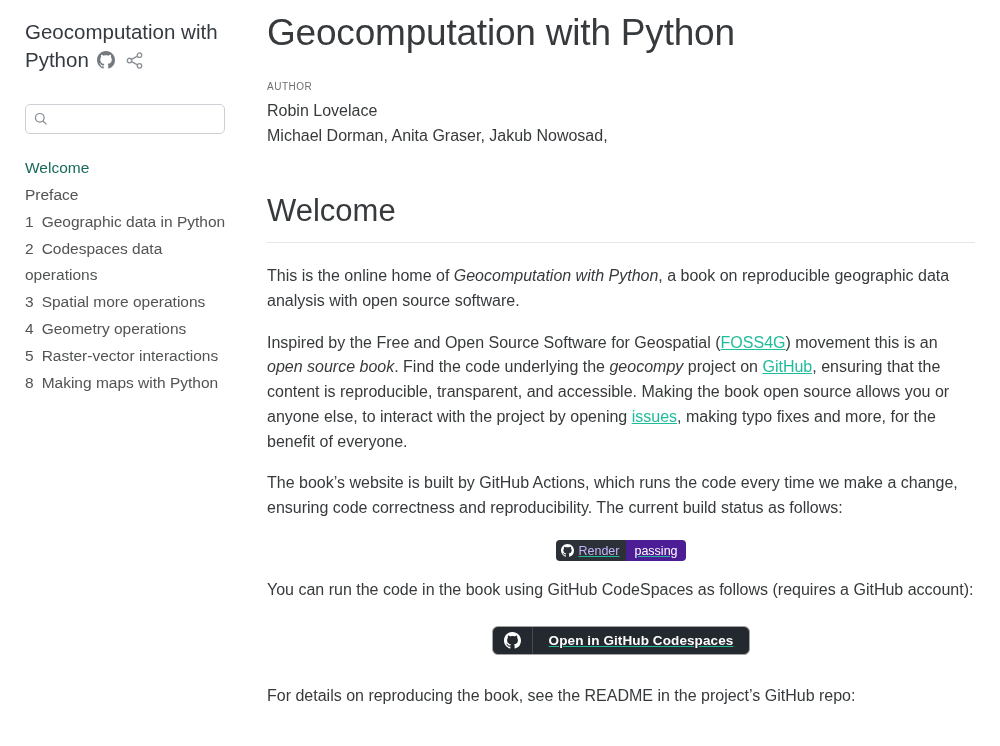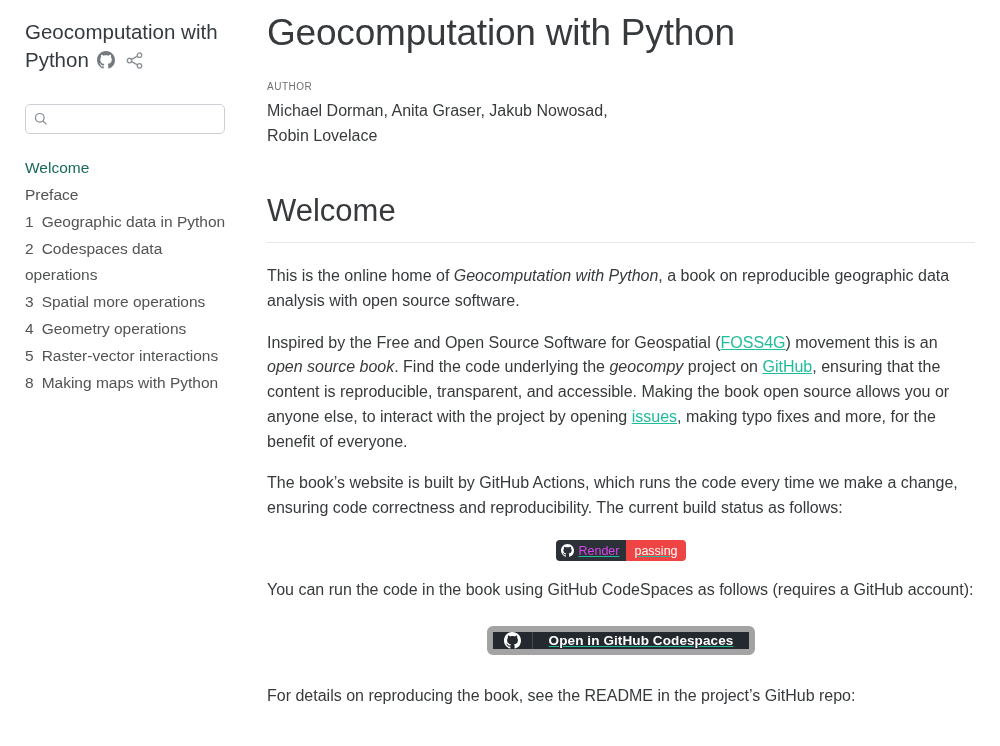--- a/index.html
+++ b/index.html
@@ -124,37 +124,37 @@
     border-radius: 4px;
     overflow: hidden;
     font-size: 12.5px;
     cursor: pointer;
     text-decoration: none;
   }
   .gh-badge .badge-left {
     display: flex; align-items: center;
     gap: 4px;
     padding: 0 7px 0 5px;
-    color: #d946ef;
+    color: #c4b5fd;
   }
   .gh-badge .badge-right {
     display: flex; align-items: center;
     padding: 0 8px;
     color: #ffffff;
   }
 
   
   .codespaces-row { text-align: center; margin-top: 23px; }
   .codespaces-btn {
     display: inline-flex;
     align-items: stretch;
     height: 29px;
     background: #24292f;
     border-radius: 6px;
-    border: 6px solid #a3a3a3;
+    border: 1px solid #a3a3a3;
     overflow: hidden;
     cursor: pointer;
     text-decoration: none;
   }
   .codespaces-btn .btn-icon-box {
     display: flex; align-items: center;
     padding: 0 11px;
     border-right: 1px solid #424a53;
   }
   .codespaces-btn .btn-label {
@@ -222,40 +222,40 @@
         <a><span class="chap-num">8</span><span>Making maps with Python</span></a>
       </li>
   </ul>
 </nav>
 
 <main class="main">
   <h1 class="page-title">Geocomputation with Python</h1>
 
   <div class="author-label">AUTHOR</div>
   <div class="authors">
+    <div>Robin Lovelace</div>
     <div>Michael Dorman, Anita Graser, Jakub Nowosad,</div>
-    <div>Robin Lovelace</div>
   </div>
 
   <h1 class="section-heading">Welcome</h1>
 
   <div class="prose">
     <p class="first-after-heading"><span>This is the online home of </span><em>Geocomputation with Python</em><span>, a book on reproducible geographic data analysis with open source software.</span></p>
     <p><span>Inspired by the Free and Open Source Software for Geospatial (</span><a>FOSS4G</a><span>) movement this is an </span><em>open source book</em><span>. Find the code underlying the </span><em>geocompy</em><span> project on </span><a>GitHub</a><span>, ensuring that the content is reproducible, transparent, and accessible. Making the book open source allows you or anyone else, to interact with the project by opening </span><a>issues</a><span>, making typo fixes and more, for the benefit of everyone.</span></p>
     <p><span>The book’s website is built by GitHub Actions, which runs the code every time we make a change, ensuring code correctness and reproducibility. The current build status as follows:</span></p>
 
     <div class="badge-row">
       <a class="gh-badge">
         <span class="badge-left" style="background:#2b3137">
           <svg width="13" height="13" viewBox="0 0 16 16">
             <path fill="#ffffff" d="M8 0C3.58 0 0 3.58 0 8c0 3.54 2.29 6.53 5.47 7.59.4.07.55-.17.55-.38 0-.19-.01-.82-.01-1.49-2.01.37-2.53-.49-2.69-.94-.09-.23-.48-.94-.82-1.13-.28-.15-.68-.52-.01-.53.63-.01 1.08.58 1.23.82.72 1.21 1.87.87 2.33.66.07-.52.28-.87.51-1.07-1.78-.2-3.64-.89-3.64-3.95 0-.87.31-1.59.82-2.15-.08-.2-.36-1.02.08-2.12 0 0 .67-.21 2.2.82.64-.18 1.32-.27 2-.27s1.36.09 2 .27c1.53-1.04 2.2-.82 2.2-.82.44 1.1.16 1.92.08 2.12.51.56.82 1.27.82 2.15 0 3.07-1.87 3.75-3.65 3.95.29.25.54.73.54 1.48 0 1.07-.01 1.93-.01 2.2 0 .21.15.46.55.38A8.01 8.01 0 0 0 16 8c0-4.42-3.58-8-8-8z"></path>
           </svg>
           <span>Render</span>
         </span>
-        <span class="badge-right" style="background:#ef4444">passing</span>
+        <span class="badge-right" style="background:#4c1d95">passing</span>
       </a>
     </div>
 
     <p><span>You can run the code in the book using GitHub CodeSpaces as follows (requires a GitHub account):</span></p>
 
     <div class="codespaces-row">
       <a class="codespaces-btn">
         <span class="btn-icon-box">
           <svg width="17" height="17" viewBox="0 0 16 16">
             <path fill="#ffffff" d="M8 0C3.58 0 0 3.58 0 8c0 3.54 2.29 6.53 5.47 7.59.4.07.55-.17.55-.38 0-.19-.01-.82-.01-1.49-2.01.37-2.53-.49-2.69-.94-.09-.23-.48-.94-.82-1.13-.28-.15-.68-.52-.01-.53.63-.01 1.08.58 1.23.82.72 1.21 1.87.87 2.33.66.07-.52.28-.87.51-1.07-1.78-.2-3.64-.89-3.64-3.95 0-.87.31-1.59.82-2.15-.08-.2-.36-1.02.08-2.12 0 0 .67-.21 2.2.82.64-.18 1.32-.27 2-.27s1.36.09 2 .27c1.53-1.04 2.2-.82 2.2-.82.44 1.1.16 1.92.08 2.12.51.56.82 1.27.82 2.15 0 3.07-1.87 3.75-3.65 3.95.29.25.54.73.54 1.48 0 1.07-.01 1.93-.01 2.2 0 .21.15.46.55.38A8.01 8.01 0 0 0 16 8c0-4.42-3.58-8-8-8z"></path>

